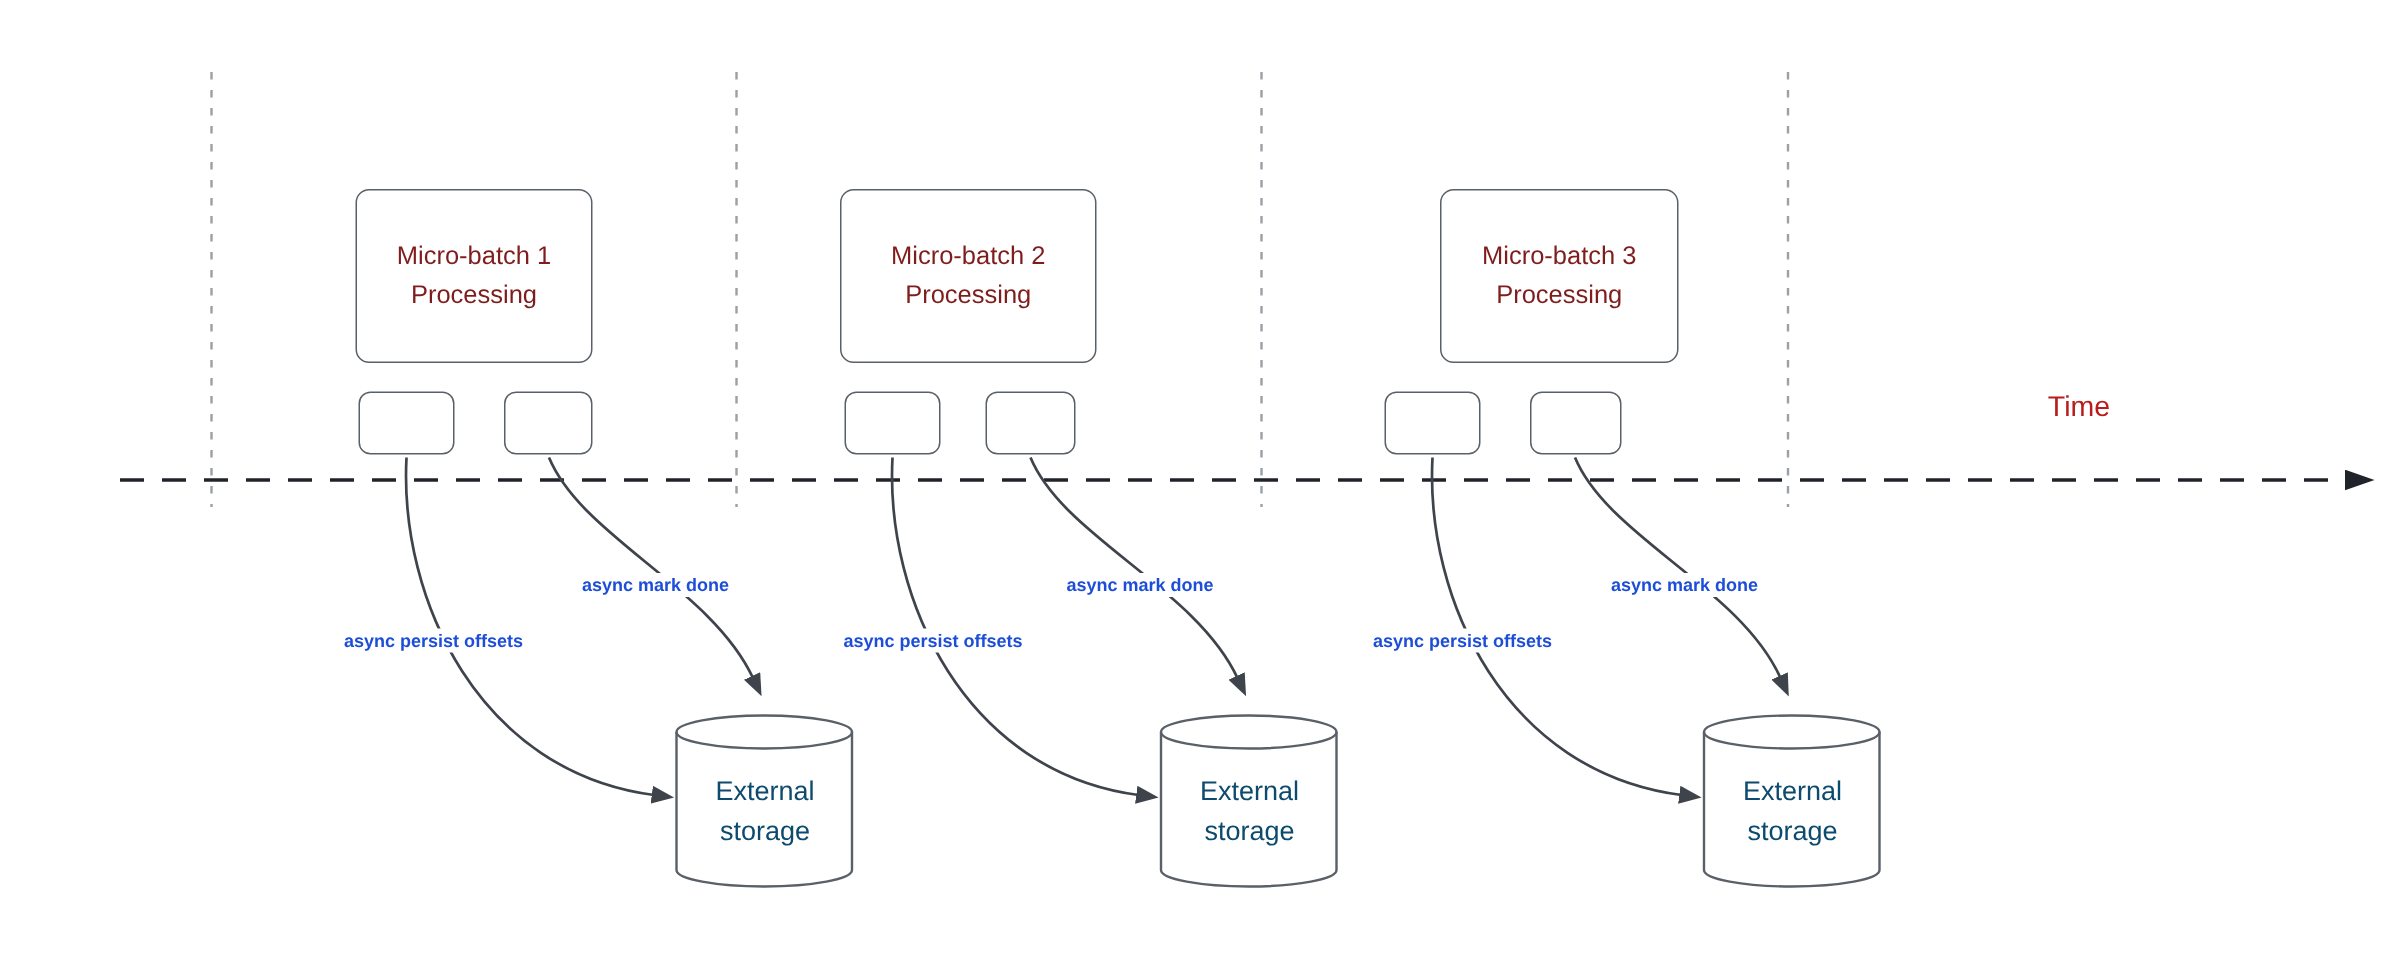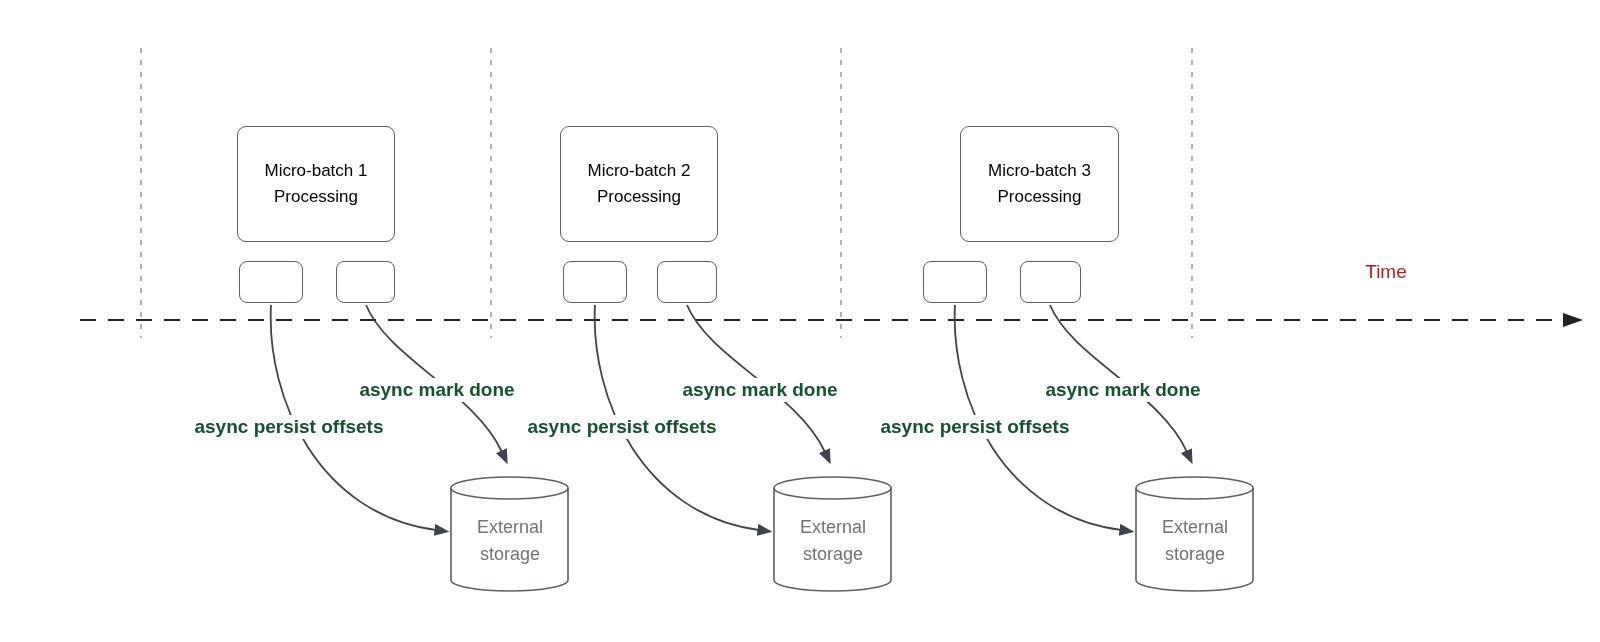--- a/index.html
+++ b/index.html
@@ -20,47 +20,47 @@
     border-radius: 9px;
     background: #ffffff;
     display: flex;
     align-items: center;
     justify-content: center;
   }
   .proc-box .node-label {
     text-align: center;
     font-size: 17px;
     line-height: 26px;
-    color: #000000;
+    color: #7f1d1d;
     white-space: pre-line;
   }
   .small-box {
     position: absolute;
     box-sizing: border-box;
     border: 1.6px solid #5a6068;
     border-radius: 8px;
     background: #ffffff;
   }
   .edge-label {
     position: absolute;
     transform: translate(-50%, -50%);
-    font-size: 19px;
+    font-size: 12px;
     font-weight: bold;
-    color: #14532d;
+    color: #1d4ed8;
     background: #ffffff;
     padding: 1px 4px;
     white-space: nowrap;
   }
   .storage-label {
     position: absolute;
     transform: translate(-50%, -50%);
     text-align: center;
     font-size: 18px;
     line-height: 27px;
-    color: #737373;
+    color: #0c4a6e;
     white-space: pre-line;
   }
   .time-label {
     position: absolute;
     transform: translate(-50%, -50%);
     font-size: 19px;
     color: #b91c1c;
     white-space: nowrap;
   }
 </style>
@@ -121,21 +121,21 @@
     <div class="node-label">Micro-batch 1
 Processing</div>
   </div>
   <div class="small-box" style="left:239px; top:261px; width:64px; height:42px;"></div>
   <div class="small-box" style="left:336px; top:261px; width:59px; height:42px;"></div>
   <div class="edge-label" style="left:289px; top:427px;">async persist offsets</div>
   <div class="edge-label" style="left:437px; top:390px;">async mark done</div>
   <div class="storage-label" style="left:510px; top:541px;">External
 storage</div>
 
-  <div class="proc-box" style="left:560px; top:126px; width:158px; height:116px;">
+  <div class="proc-box" style="left:560px; top:126px; width:171px; height:116px;">
     <div class="node-label">Micro-batch 2
 Processing</div>
   </div>
   <div class="small-box" style="left:563px; top:261px; width:64px; height:42px;"></div>
   <div class="small-box" style="left:657px; top:261px; width:60px; height:42px;"></div>
   <div class="edge-label" style="left:622px; top:427px;">async persist offsets</div>
   <div class="edge-label" style="left:760px; top:390px;">async mark done</div>
   <div class="storage-label" style="left:833px; top:541px;">External
 storage</div>
 

